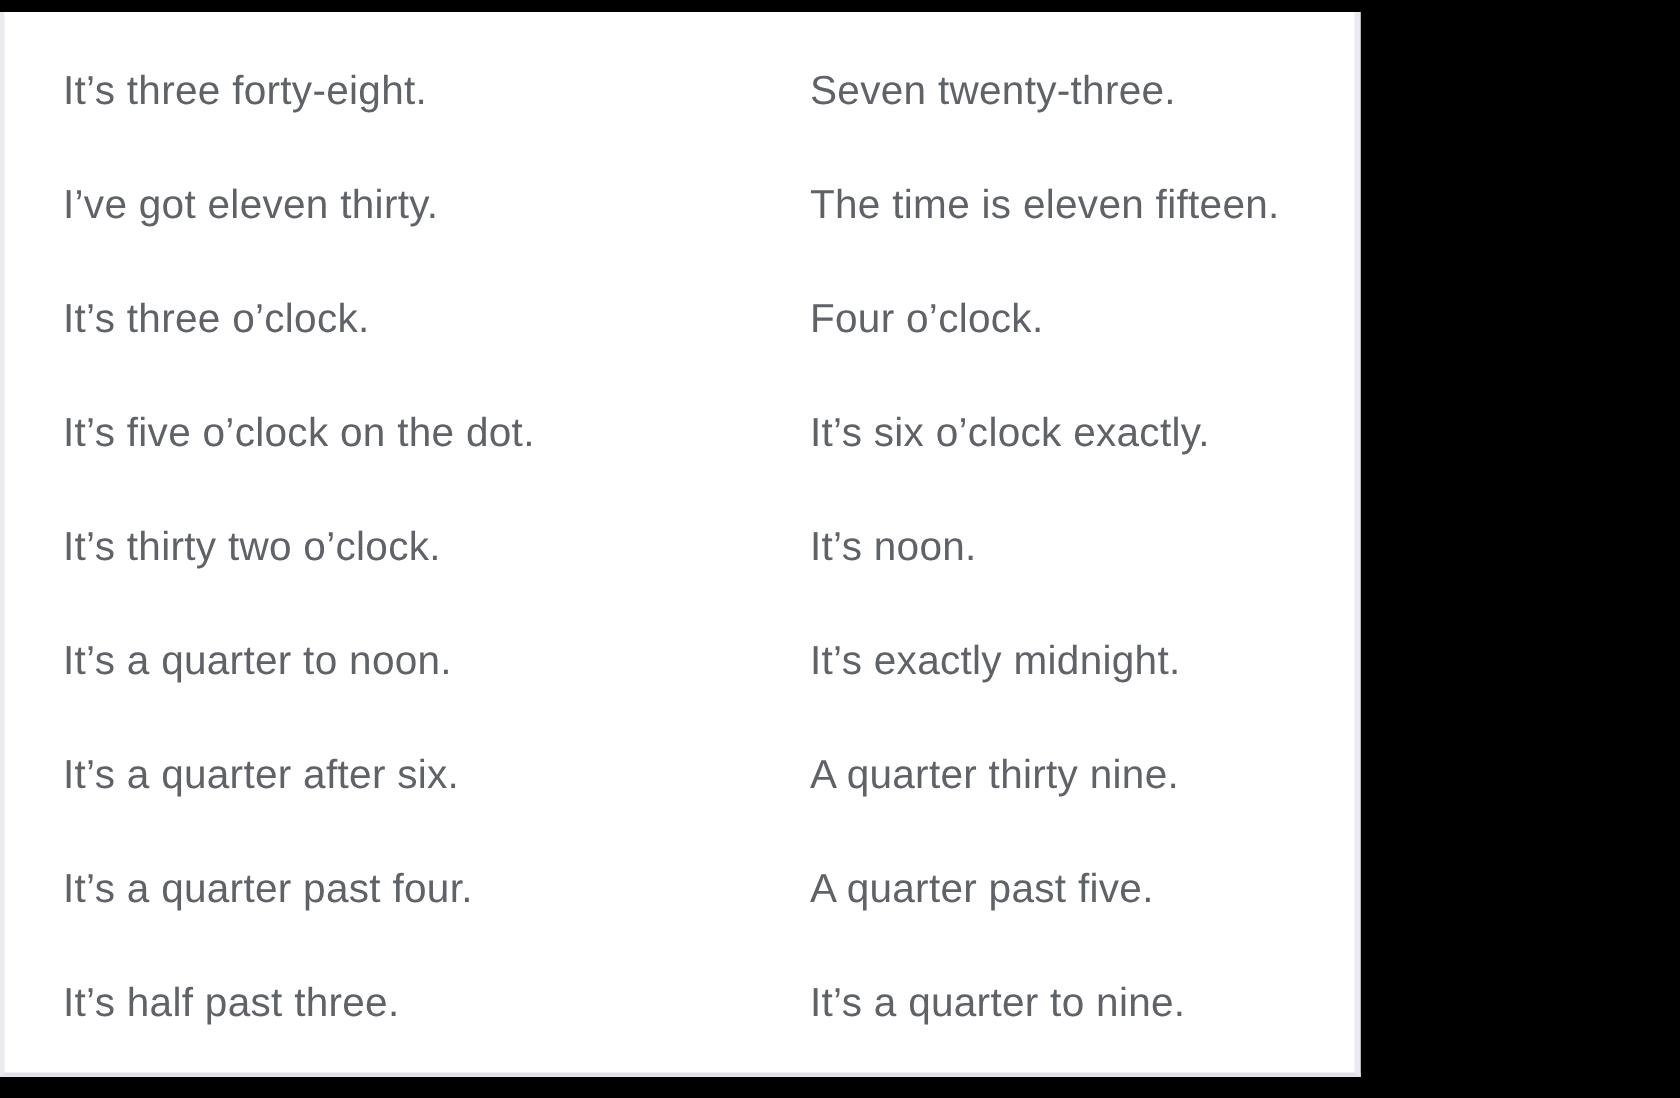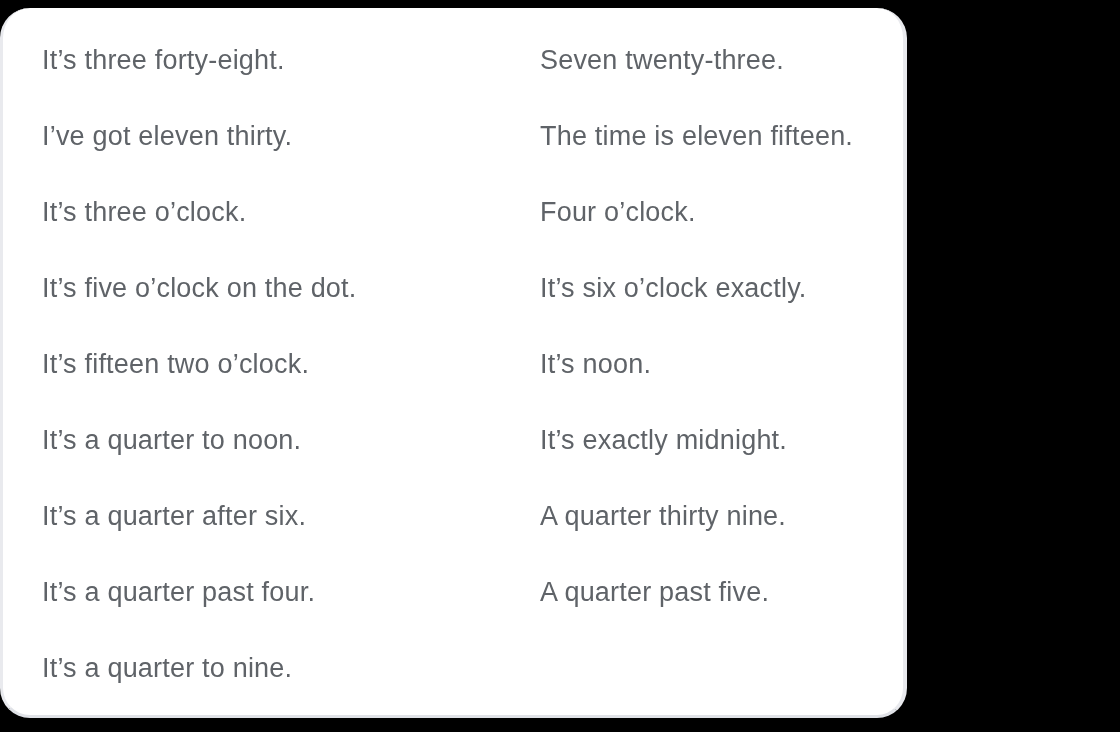--- a/index.html
+++ b/index.html
@@ -18,21 +18,20 @@
     position: absolute;
     left: 0;
     top: 8px;
     width: 907px;
     height: 710px;
     box-sizing: border-box;
     background: #ffffff;
     border-left: 3px solid #e9eaee;
     border-right: 4px solid #e9eaee;
     border-bottom: 3px solid #e0e2e7;
-    border-radius: 30px;
   }
   .phrase-grid {
     display: grid;
     grid-template-columns: 498px 1fr;
     grid-auto-rows: 76px;
     align-items: center;
     padding: 14px 0 0 39px;
   }
   .phrase-cell {
     font-size: 27px;
@@ -52,27 +51,28 @@
 
     <div class="phrase-cell">I’ve got eleven thirty.</div>
     <div class="phrase-cell">The time is eleven fifteen.</div>
 
     <div class="phrase-cell">It’s three o’clock.</div>
     <div class="phrase-cell">Four o’clock.</div>
 
     <div class="phrase-cell">It’s five o’clock on the dot.</div>
     <div class="phrase-cell">It’s six o’clock exactly.</div>
 
-    <div class="phrase-cell">It’s fifteen two o’clock.</div>
+    <div class="phrase-cell">It’s thirty two o’clock.</div>
     <div class="phrase-cell">It’s noon.</div>
 
     <div class="phrase-cell">It’s a quarter to noon.</div>
     <div class="phrase-cell">It’s exactly midnight.</div>
 
     <div class="phrase-cell">It’s a quarter after six.</div>
     <div class="phrase-cell">A quarter thirty nine.</div>
 
     <div class="phrase-cell">It’s a quarter past four.</div>
     <div class="phrase-cell">A quarter past five.</div>
 
+    <div class="phrase-cell">It’s half past three.</div>
     <div class="phrase-cell">It’s a quarter to nine.</div>
   </div>
 </div>
 
 </body></html>

